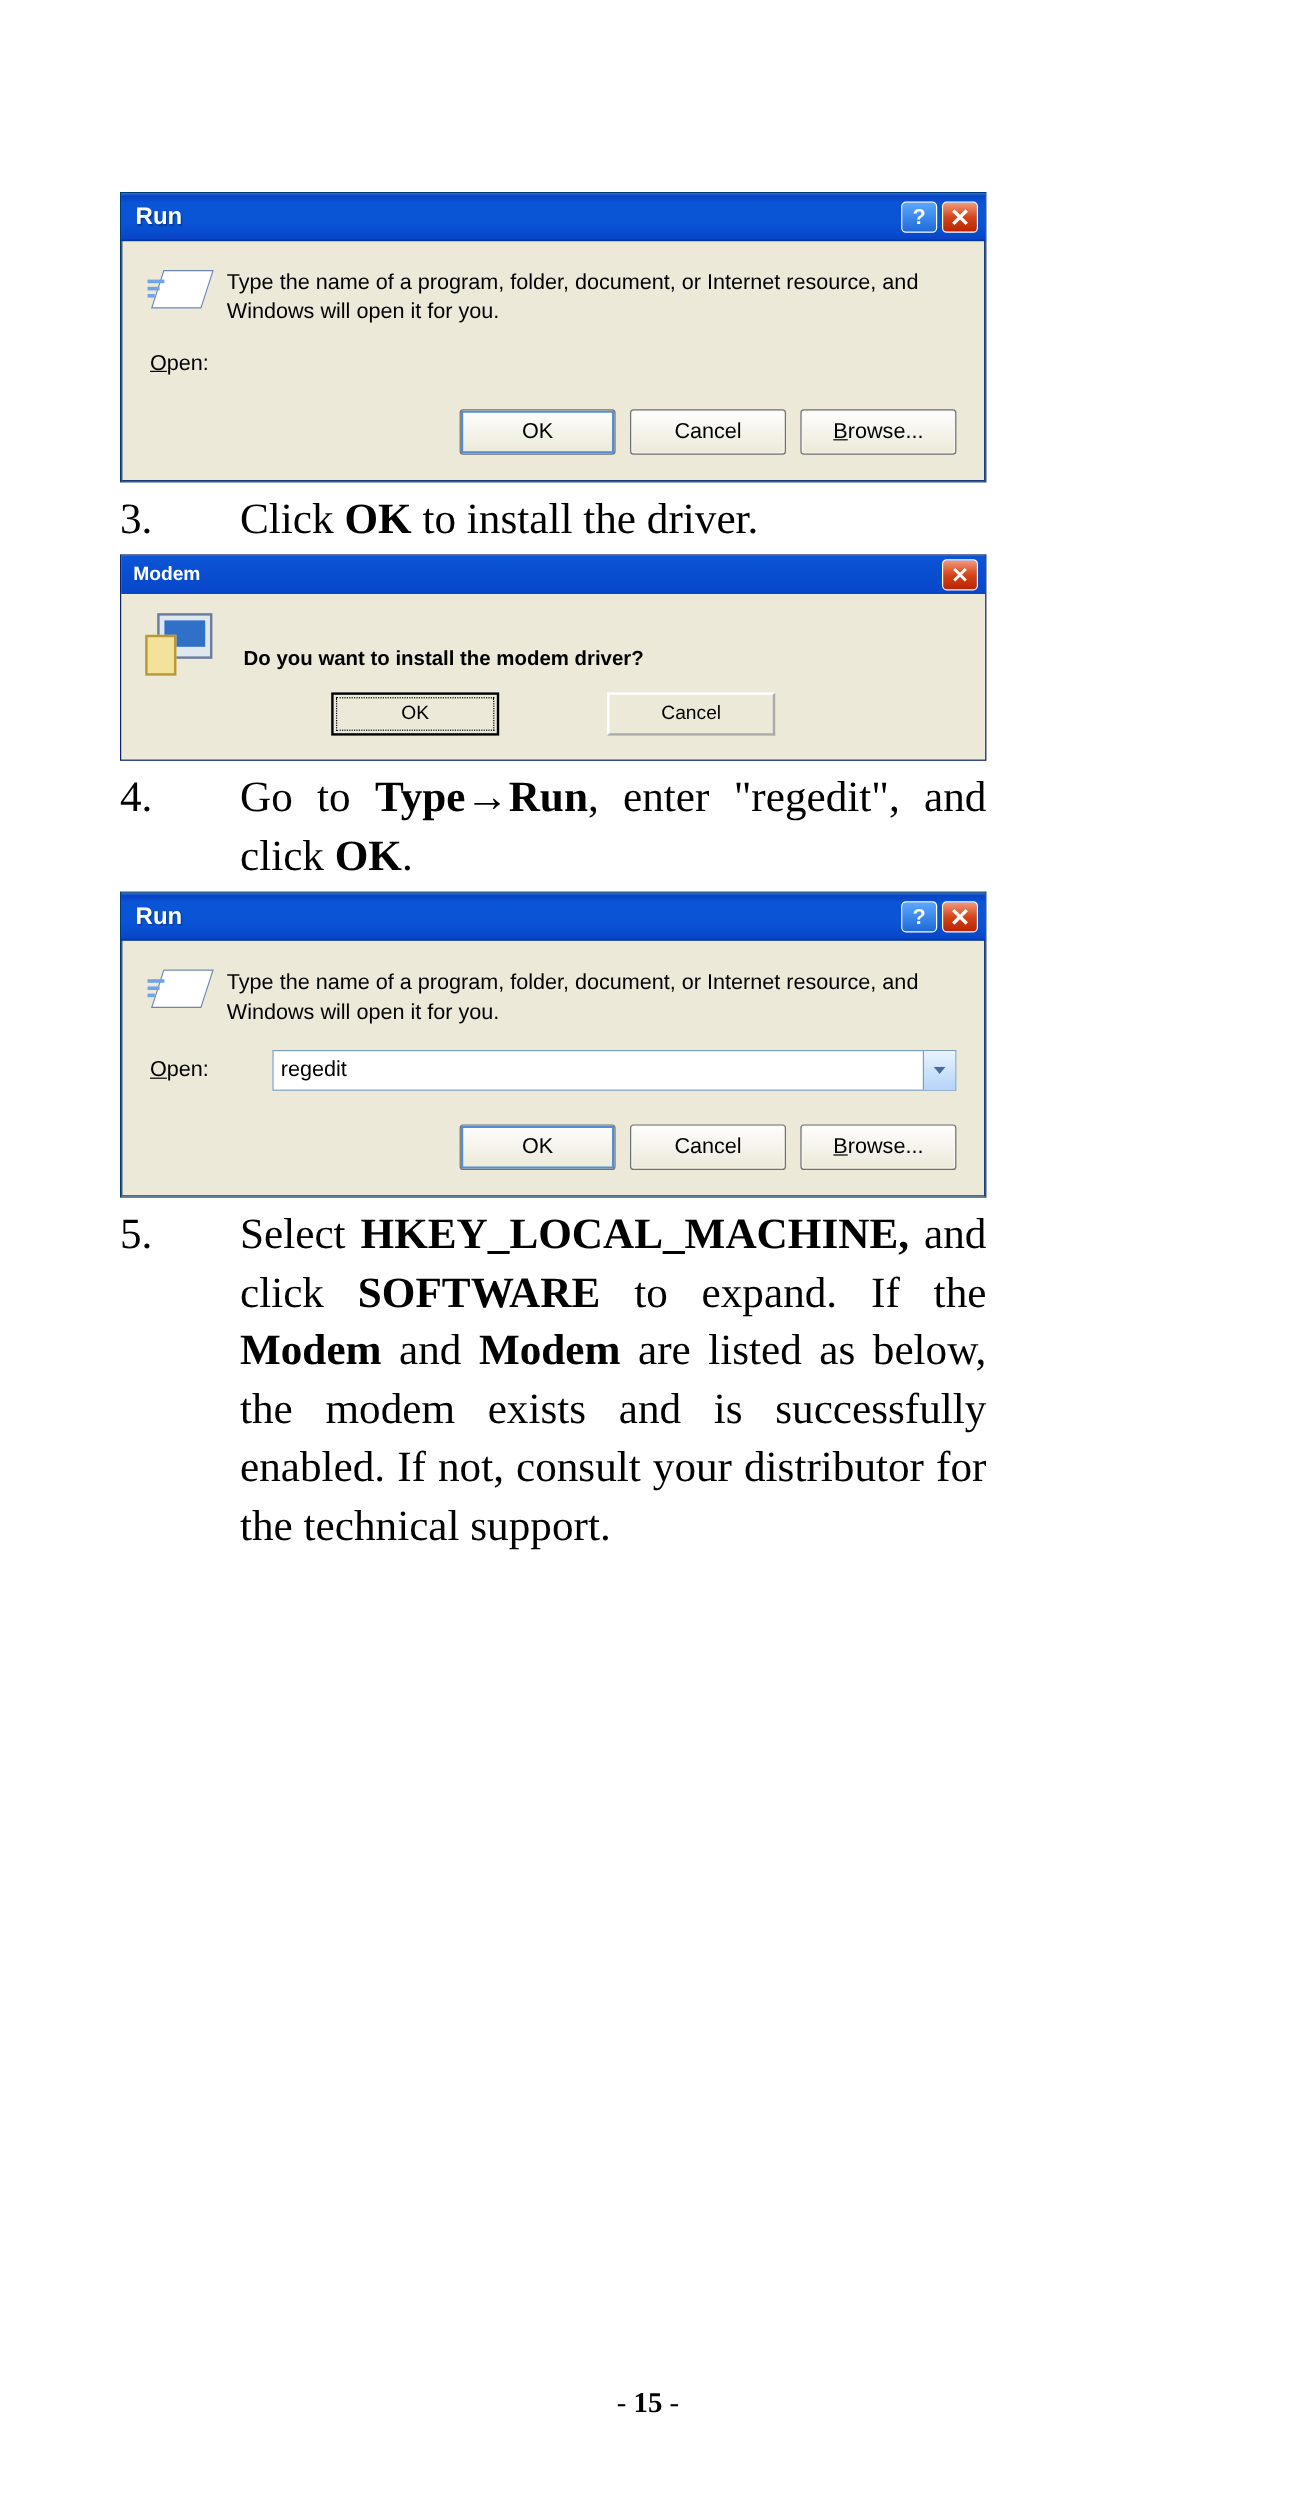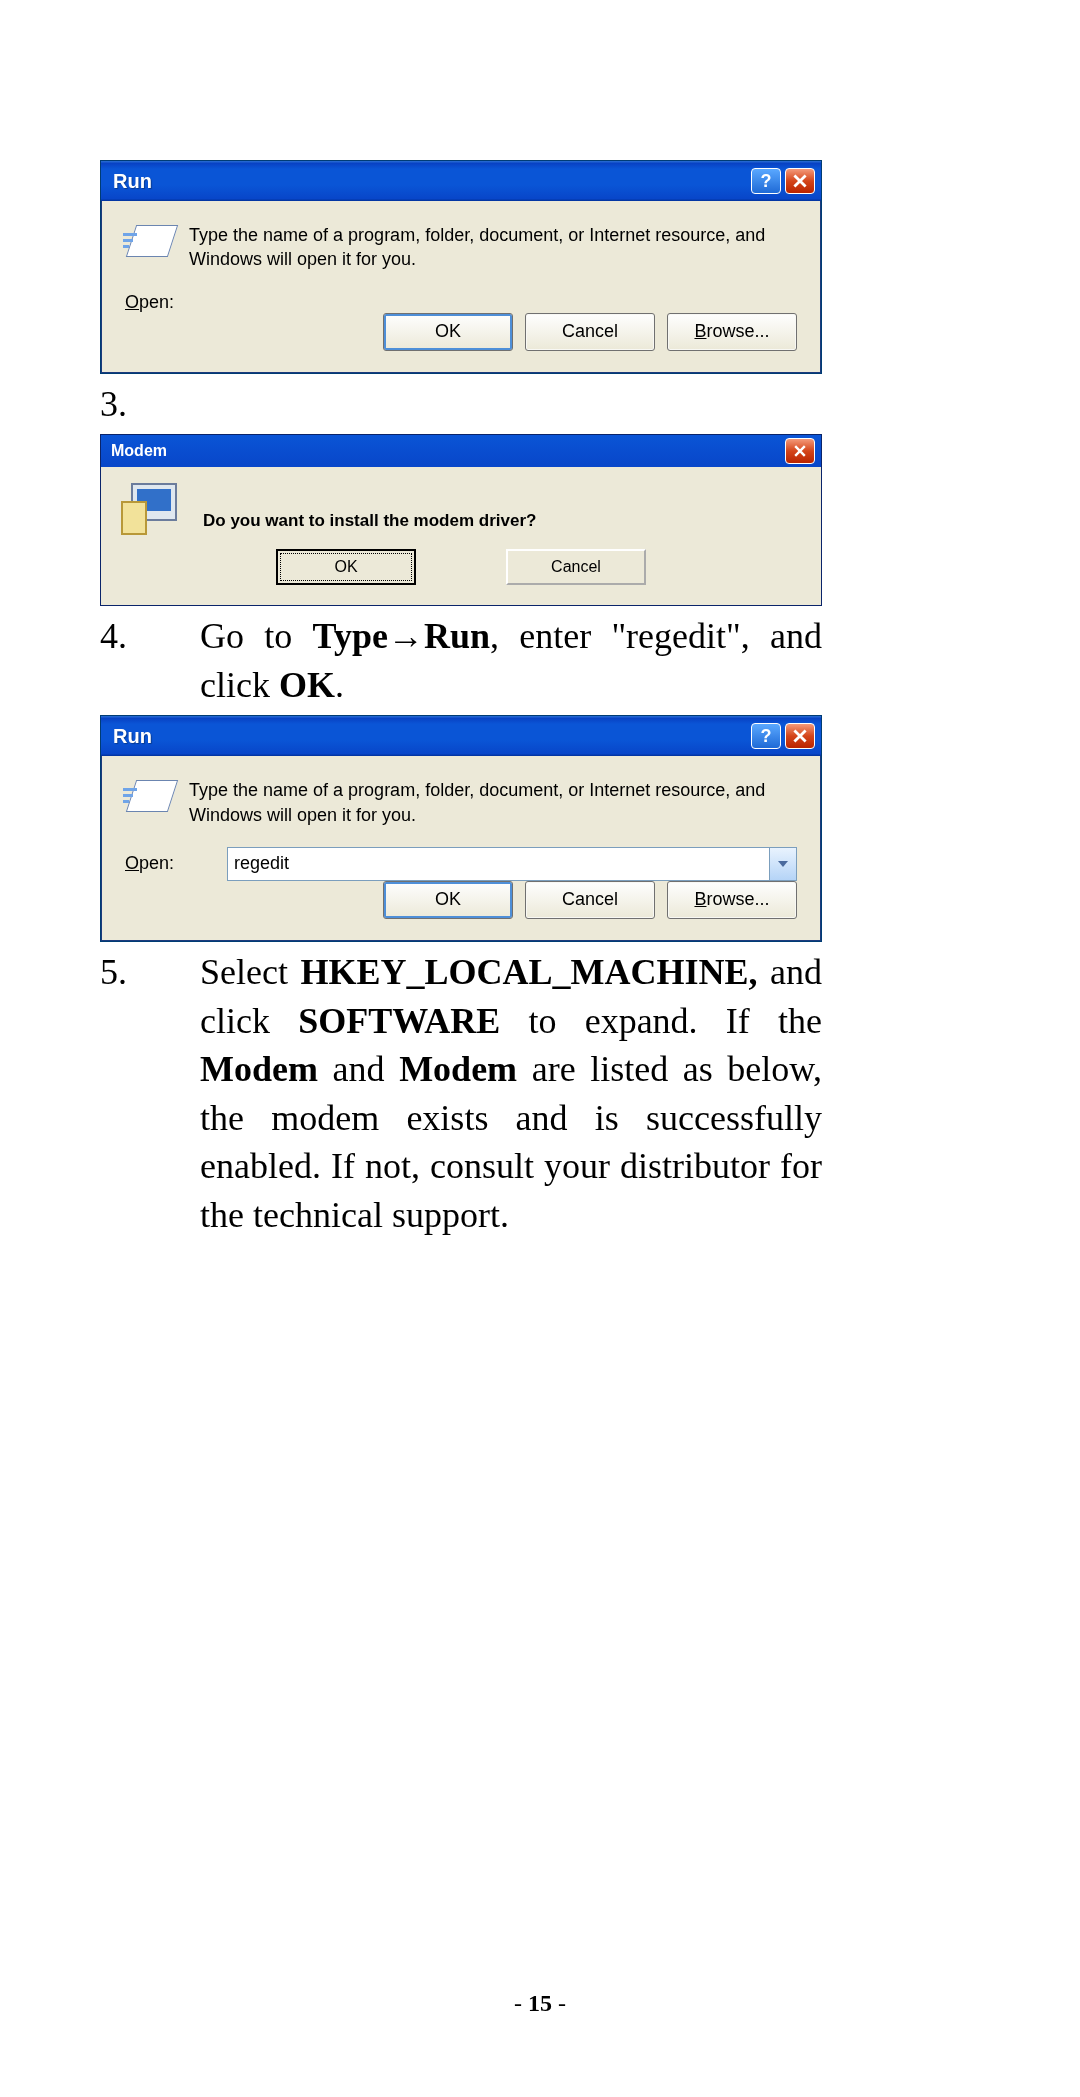--- a/index.html
+++ b/index.html
@@ -102,20 +102,21 @@
   .run-icon .streak3 { top:22px; width:6px; }
 
   .run-desc {
     line-height: 1.35;
   }
 
   .open-row {
     display: flex;
     align-items: center;
     gap: 12px;
+    margin-bottom: 28px;
   }
   .open-label {
     width: 90px;
     flex: 0 0 auto;
   }
   .open-label .ul { text-decoration: underline; }
   .combo {
     flex: 1;
     height: 34px;
     border: 1px solid #7b9ebd;
@@ -277,20 +278,21 @@
         <div class="xp-btn">
             <span class="ul">B</span>
             <span>rowse...</span>
           </div>
       </div>
     </div>
   </div>
 
   <div class="step">
     <div class="num">3.</div>
+    <div class="txt"><span>Click </span><b>OK</b><span> to install the driver.</span></div>
   </div>
 
   <div class="win98">
     <div class="tb98">
       <span class="t">Modem</span>
       <div class="tb-btn tb-close">
         <svg width="12" height="12" viewBox="0 0 10 10">
             <path d="M1 1 L9 9 M9 1 L1 9" stroke="#fff" stroke-width="2"></path>
           </svg>
       </div>

